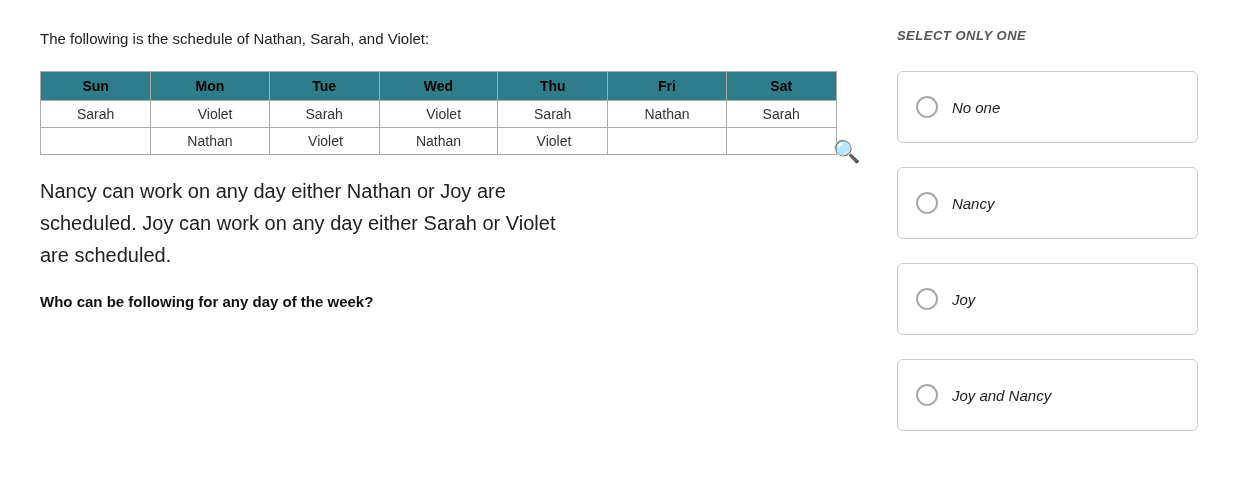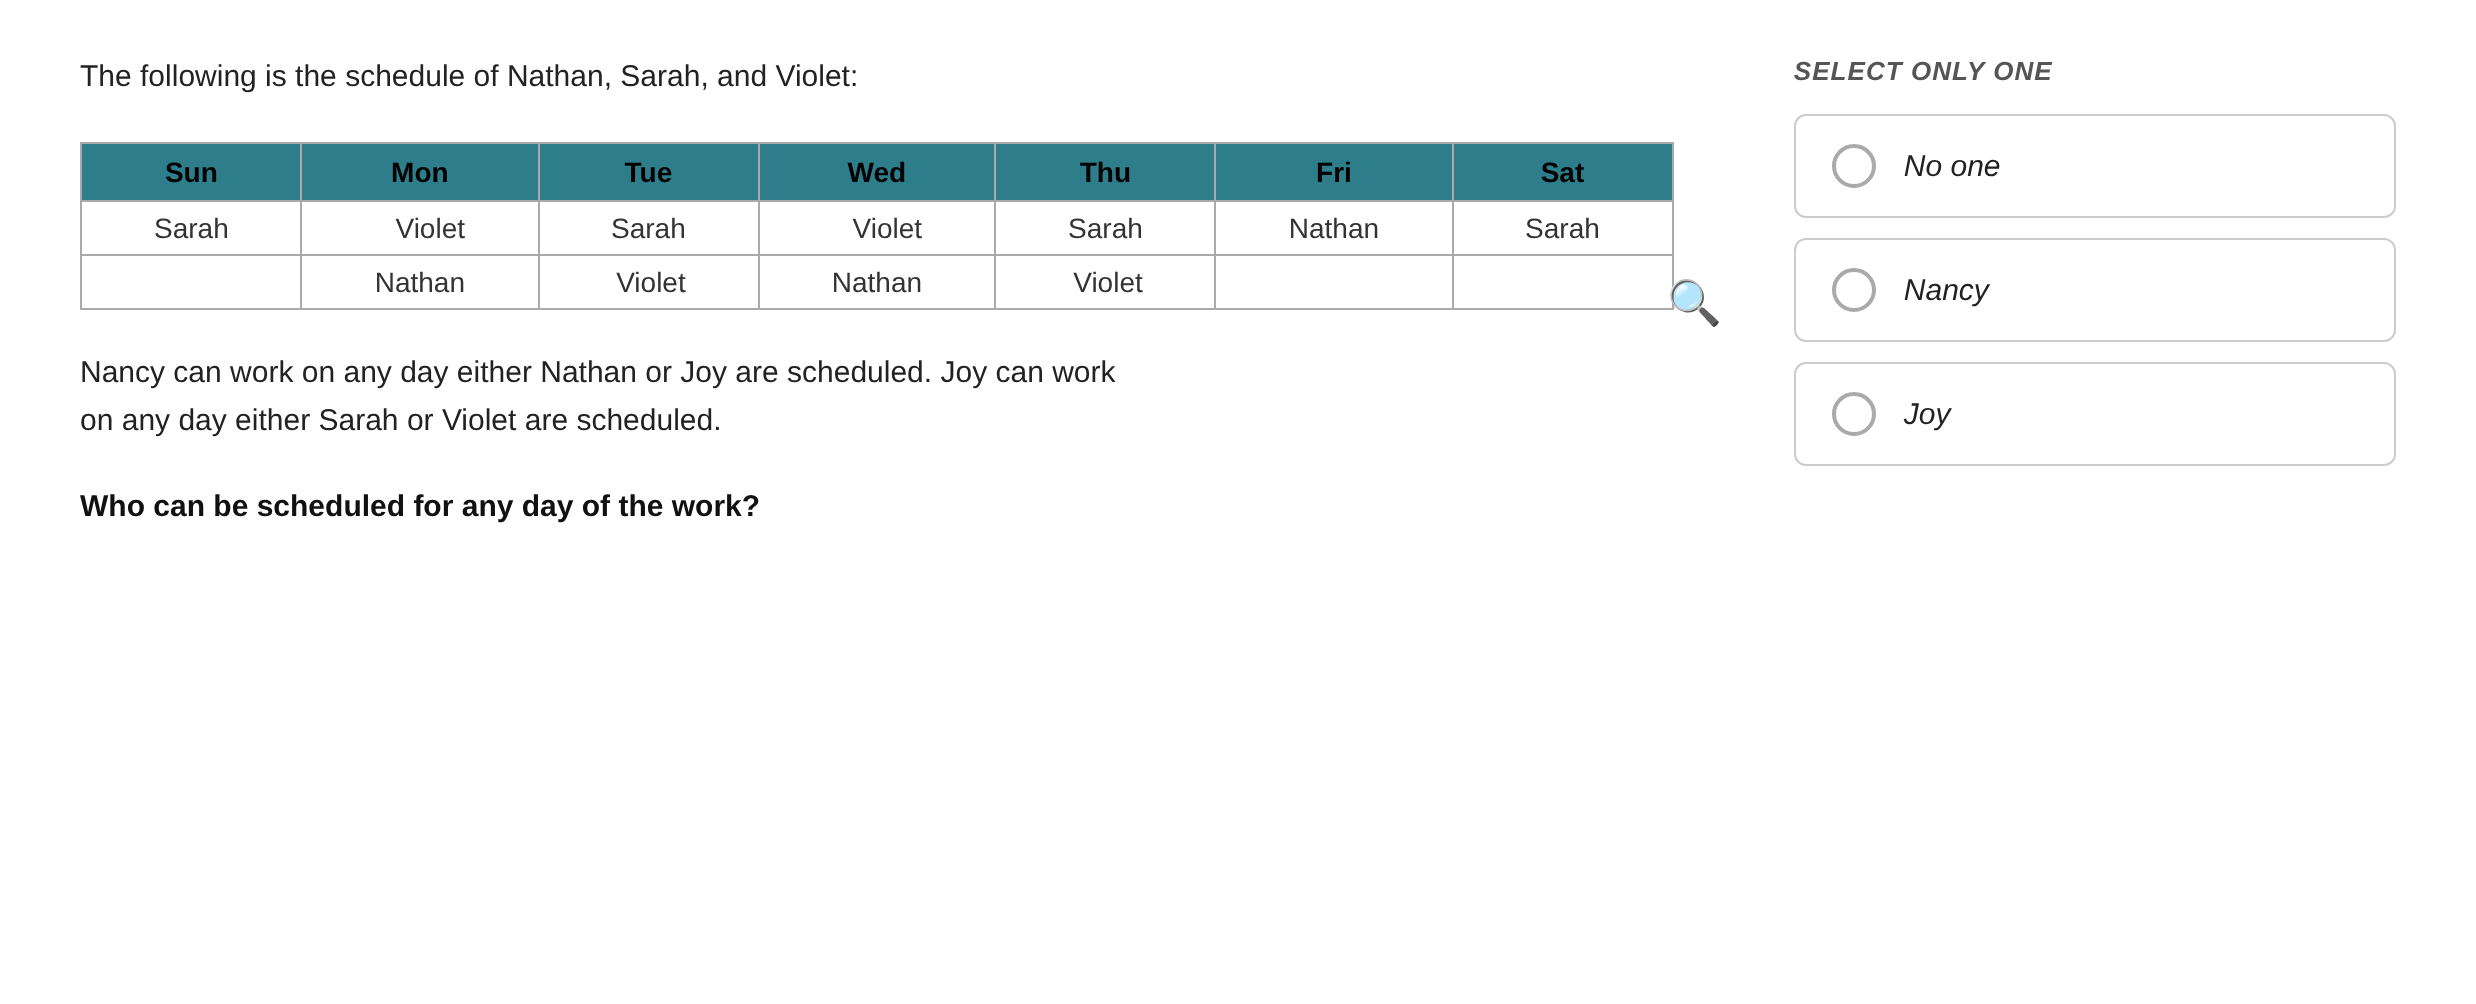--- a/index.html
+++ b/index.html
@@ -83,21 +83,21 @@
     .zoom-icon {
       position: absolute;
       bottom: -10px;
       right: -24px;
       font-size: 22px;
       color: #222;
       cursor: pointer;
     }
 
     .body-text {
-      font-size: 15px;
+      font-size: 20px;
       color: #222;
       line-height: 1.6;
       max-width: 520px;
     }
 
     .question-text {
       font-size: 15px;
       font-weight: bold;
       color: #111;
       line-height: 1.5;
@@ -115,24 +115,25 @@
       display: flex;
       flex-direction: column;
       gap: 10px;
     }
 
     .option-item {
       display: flex;
       align-items: center;
       border: 1px solid #ccc;
       border-radius: 6px;
-      padding: 14px 18px;
+      padding: 24px 18px;
       cursor: pointer;
       background: #fff;
       gap: 14px;
+      margin-top: 14px;
     }
 
     .radio-circle {
       width: 22px;
       height: 22px;
       border-radius: 50%;
       border: 2px solid #aaa;
       background: #fff;
       flex-shrink: 0;
     }
@@ -182,34 +183,38 @@
             <td></td>
             <td></td>
           </tr>
         </tbody>
       </table>
       <span class="zoom-icon">🔍</span>
     </div>
 
     <p class="body-text">Nancy can work on any day either Nathan or Joy are scheduled. Joy can work on any day either Sarah or Violet are scheduled.</p>
 
-    <p class="question-text">Who can be scheduled for any day of the work?</p>
+    <p class="question-text">Who can be following for any day of the week?</p>
   </div>
 
   <div class="right-panel">
     <div class="select-label">SELECT ONLY ONE</div>
 
     <div class="options-list">
       <div class="option-item">
         <div class="radio-circle"></div>
         <span class="option-label">No one</span>
       </div>
       <div class="option-item">
         <div class="radio-circle"></div>
         <span class="option-label">Nancy</span>
       </div>
       <div class="option-item">
         <div class="radio-circle"></div>
         <span class="option-label">Joy</span>
+      </div>
+      <div class="option-item">
+        <div class="radio-circle"></div>
+        <span class="option-label">Joy and Nancy</span>
       </div>
     </div>
   </div>
 </div>
 
 </body></html>

